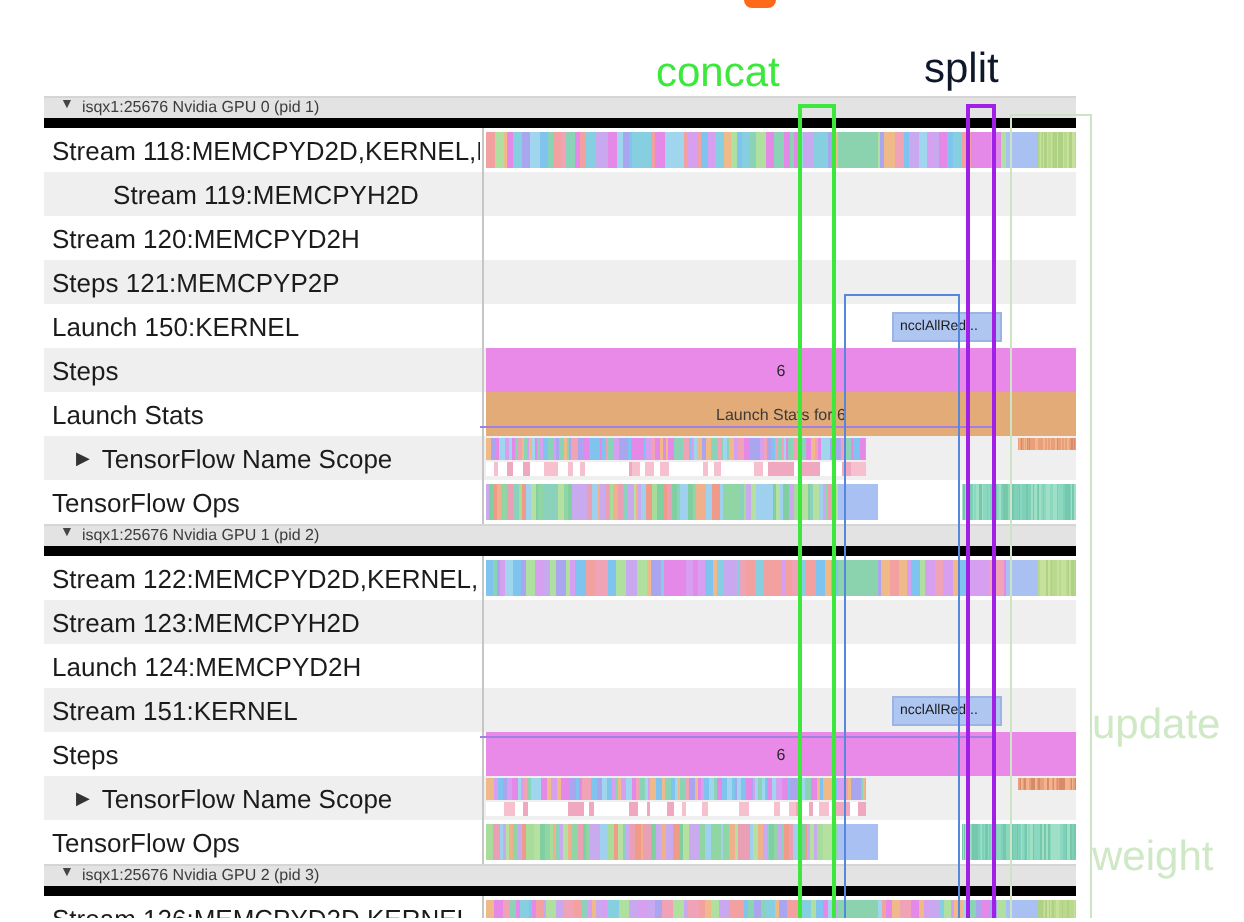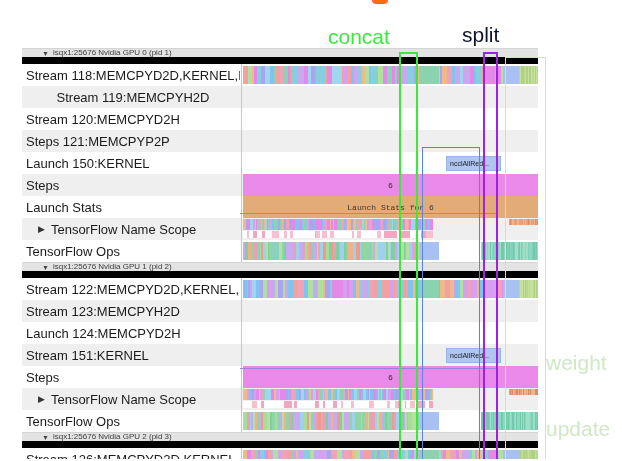--- a/index.html
+++ b/index.html
@@ -47,26 +47,26 @@
     width: 516px;
     height: 413px;
     background: #ffffff;
     overflow: hidden;
   }
 
   .group-header {
     height: 16px;
     background: #e3e3e3;
     border-top: 1px solid #d5d5d5;
-    border-bottom: 7px solid #000000;
+    border-bottom: 5px solid #000000;
     display: flex;
-    align-items: flex-end;
+    align-items: flex-start;
     font-size: 8px;
     color: #3c3c3c;
-    padding-left: 20px;
+    padding-left: 8px;
     box-sizing: border-box;
   }
   .group-header .tri {
     font-size: 7px;
     margin-right: 4px;
     color: #444;
     line-height: 1;
   }
 
   .row {
@@ -200,22 +200,22 @@
 </style>
 </head>
 <body>
 
 <div class="orange-sliver"></div>
 
 <div class="annot" id="annot-concat">concat</div>
 <div class="annot" id="annot-split">split</div>
 <div class="annot" id="annot-nccl">nccl</div>
 <div class="annot" id="annot-weight">
+  <span>update</span>
   <span>weight</span>
-  <span>update</span>
 </div>
 
 <div id="trace-panel">
     <div class="group-header">
       <div class="tri">▼</div>
       <span>isqx1:25676 Nvidia GPU 0 (pid 1)</span>
     </div>
     <div class="row white">
       <div class="row-label" style="background: rgb(255, 255, 255);">
         <span>Stream 118:MEMCPYD2D,KERNEL,ME</span>
@@ -269,21 +269,21 @@
         <div class="sep"></div>
         <div class="steps-bar" style="left: 2px; width: 295px;">6</div>
       </div>
     </div>
     <div class="row white">
       <div class="row-label" style="background: rgb(255, 255, 255);">
         <span>Launch Stats</span>
       </div>
       <div class="track">
         <div class="sep"></div>
-        <div class="launch-bar" style="left: 2px; width: 295px; font-family: Liberation Mono, monospace;">Launch Stats for 6</div>
+        <div class="launch-bar" style="left: 2px; width: 295px;">Launch Stats for 6</div>
       </div>
     </div>
     <div class="row alt">
       <div class="row-label indent" style="background: rgb(239, 239, 239);">
         <div class="tri2">▶</div>
         <span>TensorFlow Name Scope</span>
       </div>
       <div class="track">
         <div class="sep"></div>
         <div class="stripes" style="left: 2px; width: 190px; top: 1px; height: 11px; background-image: linear-gradient(90deg, rgb(240, 185, 138) 0%, rgb(240, 185, 138) 1.33%, rgb(169, 166, 239) 1.33%, rgb(169, 166, 239) 2.7%, rgb(228, 137, 232) 2.7%, rgb(228, 137, 232) 3.44%, rgb(159, 214, 238) 3.44%, rgb(159, 214, 238) 5.1%, rgb(214, 159, 240) 5.1%, rgb(214, 159, 240) 6.08%, rgb(159, 214, 238) 6.08%, rgb(159, 214, 238) 6.87%, rgb(228, 137, 232) 6.87%, rgb(228, 137, 232) 7.51%, rgb(138, 211, 183) 7.51%, rgb(138, 211, 183) 8.19%, rgb(240, 162, 182) 8.19%, rgb(240, 162, 182) 9.45%, rgb(240, 185, 138) 9.45%, rgb(240, 185, 138) 9.99%, rgb(138, 211, 183) 9.99%, rgb(138, 211, 183) 10.68%, rgb(214, 159, 240) 10.68%, rgb(214, 159, 240) 11.22%, rgb(240, 185, 138) 11.22%, rgb(240, 185, 138) 12.13%, rgb(159, 214, 238) 12.13%, rgb(159, 214, 238) 12.83%, rgb(228, 137, 232) 12.83%, rgb(228, 137, 232) 13.39%, rgb(138, 211, 183) 13.39%, rgb(138, 211, 183) 14.02%, rgb(214, 159, 240) 14.02%, rgb(214, 159, 240) 15.06%, rgb(127, 196, 239) 15.06%, rgb(127, 196, 239) 16.2%, rgb(138, 211, 183) 16.2%, rgb(138, 211, 183) 17.76%, rgb(214, 159, 240) 17.76%, rgb(214, 159, 240) 18.35%, rgb(169, 166, 239) 18.35%, rgb(169, 166, 239) 19.34%, rgb(138, 211, 183) 19.34%, rgb(138, 211, 183) 20.54%, rgb(240, 185, 138) 20.54%, rgb(240, 185, 138) 21.22%, rgb(138, 211, 183) 21.22%, rgb(138, 211, 183) 21.76%, rgb(169, 166, 239) 21.76%, rgb(169, 166, 239) 22.44%, rgb(240, 162, 182) 22.44%, rgb(240, 162, 182) 23.75%, rgb(240, 162, 182) 23.75%, rgb(240, 162, 182) 24.27%, rgb(169, 166, 239) 24.27%, rgb(169, 166, 239) 25.53%, rgb(228, 137, 232) 25.53%, rgb(228, 137, 232) 27.13%, rgb(127, 196, 239) 27.13%, rgb(127, 196, 239) 28.8%, rgb(127, 196, 239) 28.8%, rgb(127, 196, 239) 29.99%, rgb(228, 137, 232) 29.99%, rgb(228, 137, 232) 30.62%, rgb(127, 196, 239) 30.62%, rgb(127, 196, 239) 31.5%, rgb(240, 162, 182) 31.5%, rgb(240, 162, 182) 32.21%, rgb(138, 211, 183) 32.21%, rgb(138, 211, 183) 33.7%, rgb(214, 159, 240) 33.7%, rgb(214, 159, 240) 34.94%, rgb(169, 166, 239) 34.94%, rgb(169, 166, 239) 36.49%, rgb(169, 166, 239) 36.49%, rgb(169, 166, 239) 37.47%, rgb(127, 196, 239) 37.47%, rgb(127, 196, 239) 38.12%, rgb(228, 137, 232) 38.12%, rgb(228, 137, 232) 39.82%, rgb(228, 137, 232) 39.82%, rgb(228, 137, 232) 41.47%, rgb(127, 196, 239) 41.47%, rgb(127, 196, 239) 42.22%, rgb(214, 159, 240) 42.22%, rgb(214, 159, 240) 43.54%, rgb(240, 162, 182) 43.54%, rgb(240, 162, 182) 44.47%, rgb(228, 137, 232) 44.47%, rgb(228, 137, 232) 45.87%, rgb(240, 185, 138) 45.87%, rgb(240, 185, 138) 46.48%, rgb(228, 137, 232) 46.48%, rgb(228, 137, 232) 47.35%, rgb(240, 185, 138) 47.35%, rgb(240, 185, 138) 47.91%, rgb(228, 137, 232) 47.91%, rgb(228, 137, 232) 49.35%, rgb(138, 211, 183) 49.35%, rgb(138, 211, 183) 50.19%, rgb(138, 211, 183) 50.19%, rgb(138, 211, 183) 51.78%, rgb(240, 162, 182) 51.78%, rgb(240, 162, 182) 53.39%, rgb(127, 196, 239) 53.39%, rgb(127, 196, 239) 54.03%, rgb(214, 159, 240) 54.03%, rgb(214, 159, 240) 54.65%, rgb(159, 214, 238) 54.65%, rgb(159, 214, 238) 55.5%, rgb(240, 185, 138) 55.5%, rgb(240, 185, 138) 56.91%, rgb(169, 166, 239) 56.91%, rgb(169, 166, 239) 57.98%, rgb(240, 185, 138) 57.98%, rgb(240, 185, 138) 59.27%, rgb(138, 211, 183) 59.27%, rgb(138, 211, 183) 60.73%, rgb(240, 162, 182) 60.73%, rgb(240, 162, 182) 61.86%, rgb(138, 211, 183) 61.86%, rgb(138, 211, 183) 62.41%, rgb(159, 214, 238) 62.41%, rgb(159, 214, 238) 63.43%, rgb(138, 211, 183) 63.43%, rgb(138, 211, 183) 63.96%, rgb(240, 185, 138) 63.96%, rgb(240, 185, 138) 65.15%, rgb(214, 159, 240) 65.15%, rgb(214, 159, 240) 66.43%, rgb(240, 162, 182) 66.43%, rgb(240, 162, 182) 67.82%, rgb(228, 137, 232) 67.82%, rgb(228, 137, 232) 69.09%, rgb(169, 166, 239) 69.09%, rgb(169, 166, 239) 70.74%, rgb(169, 166, 239) 70.74%, rgb(169, 166, 239) 72.17%, rgb(214, 159, 240) 72.17%, rgb(214, 159, 240) 73.11%, rgb(240, 162, 182) 73.11%, rgb(240, 162, 182) 73.84%, rgb(169, 166, 239) 73.84%, rgb(169, 166, 239) 75.08%, rgb(127, 196, 239) 75.08%, rgb(127, 196, 239) 76.13%, rgb(240, 162, 182) 76.13%, rgb(240, 162, 182) 76.87%, rgb(138, 211, 183) 76.87%, rgb(138, 211, 183) 77.84%, rgb(240, 162, 182) 77.84%, rgb(240, 162, 182) 78.39%, rgb(159, 214, 238) 78.39%, rgb(159, 214, 238) 78.9%, rgb(228, 137, 232) 78.9%, rgb(228, 137, 232) 79.54%, rgb(138, 211, 183) 79.54%, rgb(138, 211, 183) 80.92%, rgb(240, 162, 182) 80.92%, rgb(240, 162, 182) 82.18%, rgb(159, 214, 238) 82.18%, rgb(159, 214, 238) 82.88%, rgb(138, 211, 183) 82.88%, rgb(138, 211, 183) 84.09%, rgb(228, 137, 232) 84.09%, rgb(228, 137, 232) 85.48%, rgb(240, 185, 138) 85.48%, rgb(240, 185, 138) 86.66%, rgb(240, 162, 182) 86.66%, rgb(240, 162, 182) 87.44%, rgb(228, 137, 232) 87.44%, rgb(228, 137, 232) 88.27%, rgb(159, 214, 238) 88.27%, rgb(159, 214, 238) 89.49%, rgb(159, 214, 238) 89.49%, rgb(159, 214, 238) 90.57%, rgb(169, 166, 239) 90.57%, rgb(169, 166, 239) 91.92%, rgb(169, 166, 239) 91.92%, rgb(169, 166, 239) 93.55%, rgb(240, 162, 182) 93.55%, rgb(240, 162, 182) 94.38%, rgb(138, 211, 183) 94.38%, rgb(138, 211, 183) 95.93%, rgb(228, 137, 232) 95.93%, rgb(228, 137, 232) 96.7%, rgb(127, 196, 239) 96.7%, rgb(127, 196, 239) 98.36%, rgb(228, 137, 232) 98.36%, rgb(228, 137, 232) 99.75%, rgb(127, 196, 239) 99.75%, rgb(127, 196, 239) 100%);"></div>

